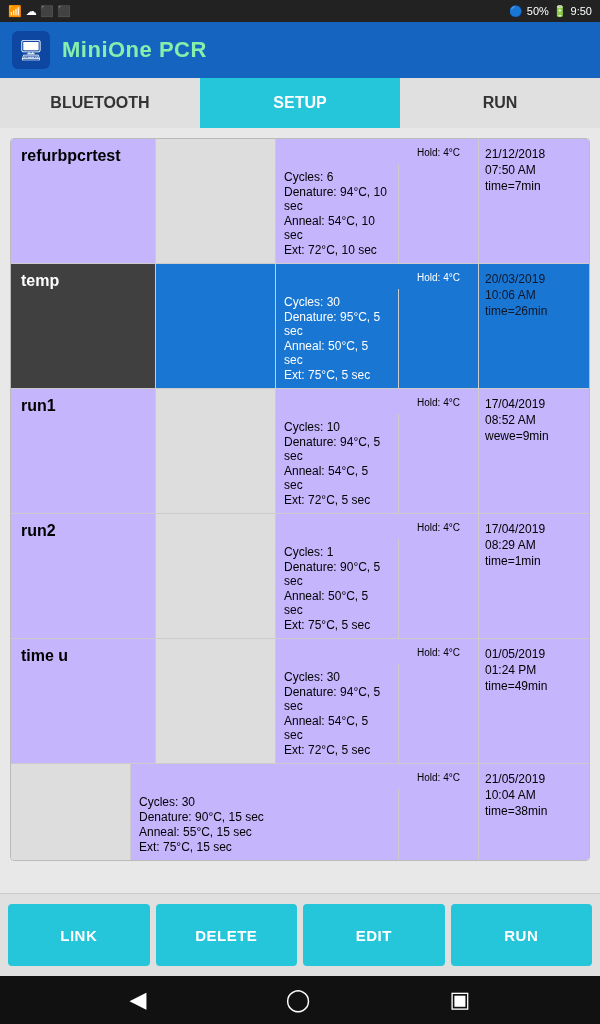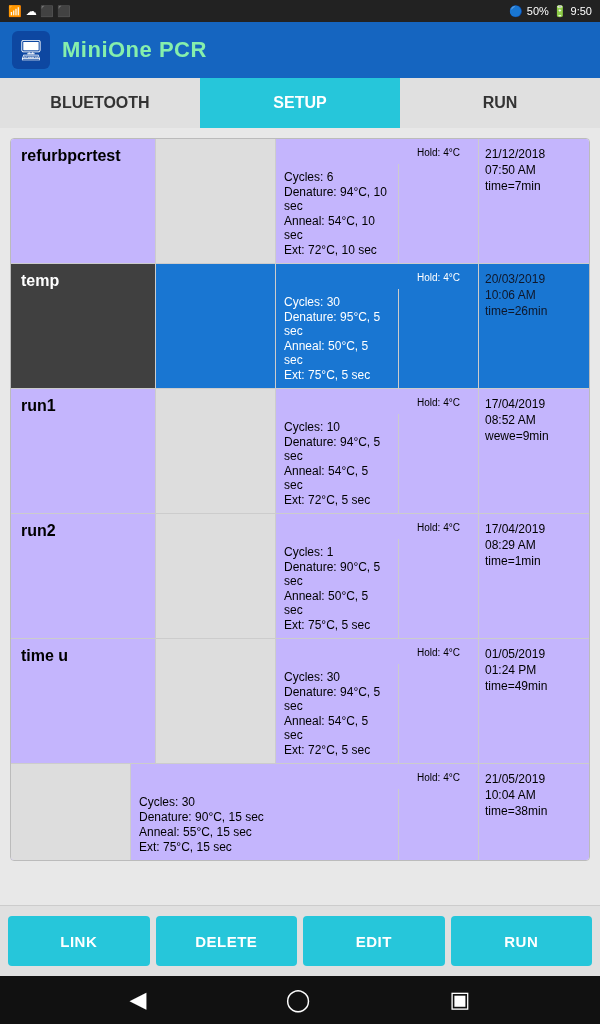--- a/index.html
+++ b/index.html
@@ -173,21 +173,21 @@
       background: #e0e0e0;
       display: flex;
       justify-content: space-around;
       align-items: center;
       padding: 10px 8px;
       gap: 6px;
       border-top: 1px solid #ccc;
     }
     .btn {
       flex: 1;
-      height: 50px;
+      height: 62px;
       background: #26c6da;
       color: #fff;
       border: none;
       border-radius: 4px;
       font-size: 15px;
       font-weight: bold;
       cursor: pointer;
       letter-spacing: 0.5px;
     }
 

